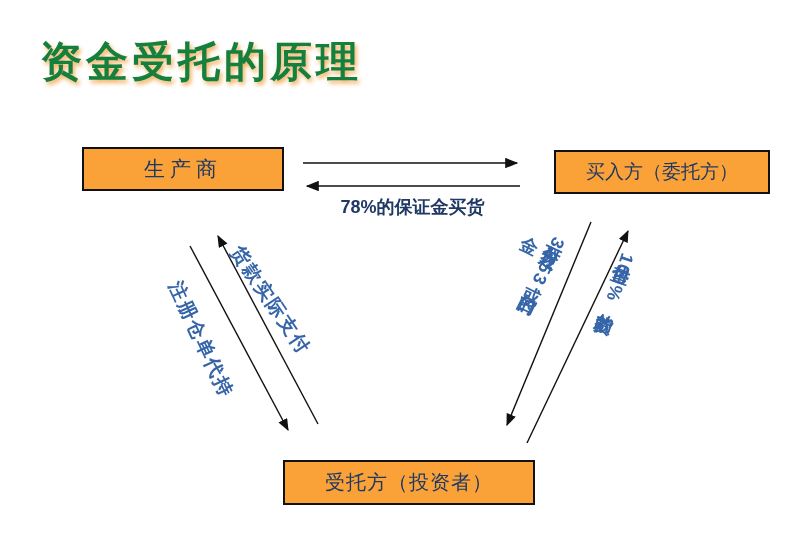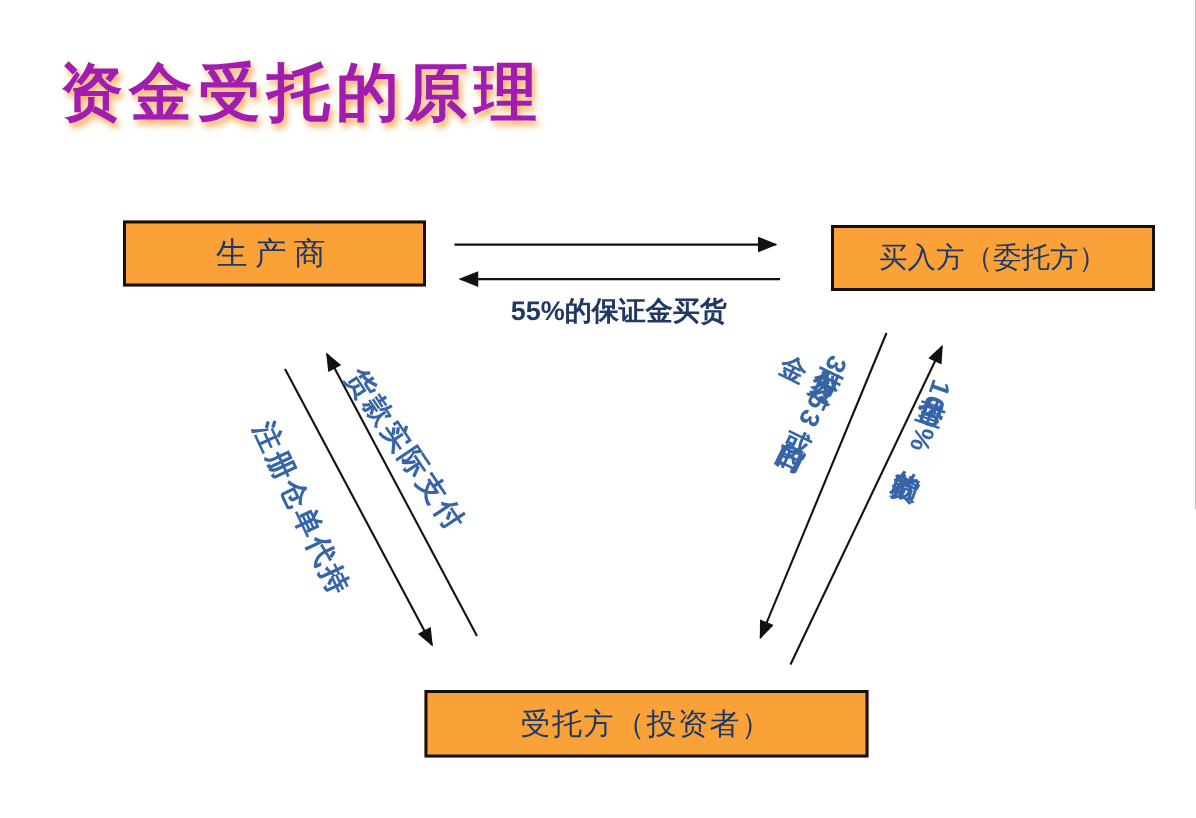--- a/index.html
+++ b/index.html
@@ -4,33 +4,33 @@
 <style>
   html,body{margin:0;padding:0;background:#888;}
   .slide{
     position:relative; width:797px; height:545px; background:#ffffff;
     overflow:hidden; font-family:"Liberation Sans", sans-serif;
   }
   .title{
     position:absolute; left:40px; top:34px;
     font-family:Liberation Mono, monospace;
     font-size:42px; font-weight:bold; letter-spacing:4px;
-    color:#a21caf;
+    color:#15803d;
     text-shadow:2px 3px 4px rgba(243,165,75,0.9);
     white-space:nowrap;
   }
   .node{
     position:absolute; background:#FAA237; border:2px solid #111111;
     display:flex; align-items:center; justify-content:center;
     font-weight:normal; color:#1F3864; box-sizing:border-box;
     white-space:nowrap;
   }
   .node-producer{ left:82px;  top:147px; width:202px; height:44px; font-size:21px; letter-spacing:5px;}
   .node-buyer   { left:554px; top:150px; width:216px; height:44px; font-size:19px; letter-spacing:0px;}
-  .node-trustee { left:283px; top:460px; width:296px; height:45px; font-size:20px; letter-spacing:1px;}
+  .node-trustee { left:283px; top:460px; width:252px; height:45px; font-size:20px; letter-spacing:1px;}
   .arrows{ position:absolute; left:0; top:0; width:797px; height:545px; }
   .hlabel{
     position:absolute; color:#1F3864; font-weight:bold; font-size:18px;
     text-align:center; white-space:nowrap;
   }
   .hlabel-top{ left:303px; top:138px; width:216px; }
   .hlabel-bottom{ left:300px; top:195px; width:225px; }
   .dlabel{
     position:absolute; color:#3565A8; font-weight:bold; font-size:19px;
     white-space:nowrap; letter-spacing:2px;
@@ -72,21 +72,21 @@
       </marker>
     </defs>
     <line x1="303" y1="163" x2="517" y2="163" stroke="#111111" stroke-width="1.5" marker-end="url(#ah)"></line>
     <line x1="520" y1="186" x2="307" y2="186" stroke="#111111" stroke-width="1.5" marker-end="url(#ah)"></line>
     <line x1="318" y1="424" x2="218" y2="236" stroke="#111111" stroke-width="1.4" marker-end="url(#ah)"></line>
     <line x1="190" y1="246" x2="288" y2="430" stroke="#111111" stroke-width="1.4" marker-end="url(#ah)"></line>
     <line x1="527" y1="443" x2="628" y2="231" stroke="#111111" stroke-width="1.4" marker-end="url(#ah)"></line>
     <line x1="591" y1="222" x2="507" y2="425" stroke="#111111" stroke-width="1.4" marker-end="url(#ah)"></line>
   </svg>
 
-  <div class="hlabel hlabel-bottom">55%的保证金买货</div>
+  <div class="hlabel hlabel-bottom">78%的保证金买货</div>
 
   <div class="dlabel dlabel-payment">货款实际支付</div>
   <div class="dlabel dlabel-receipt">注册仓单代持</div>
 
   <div class="vlabel vlabel-advance">垫付100%的货款</div>
 
   <div class="vlabel vlabel-fee">
     <span class="vcol">付万分之3.75或3的日</span>
     <span class="vcol">金</span>
   </div>

